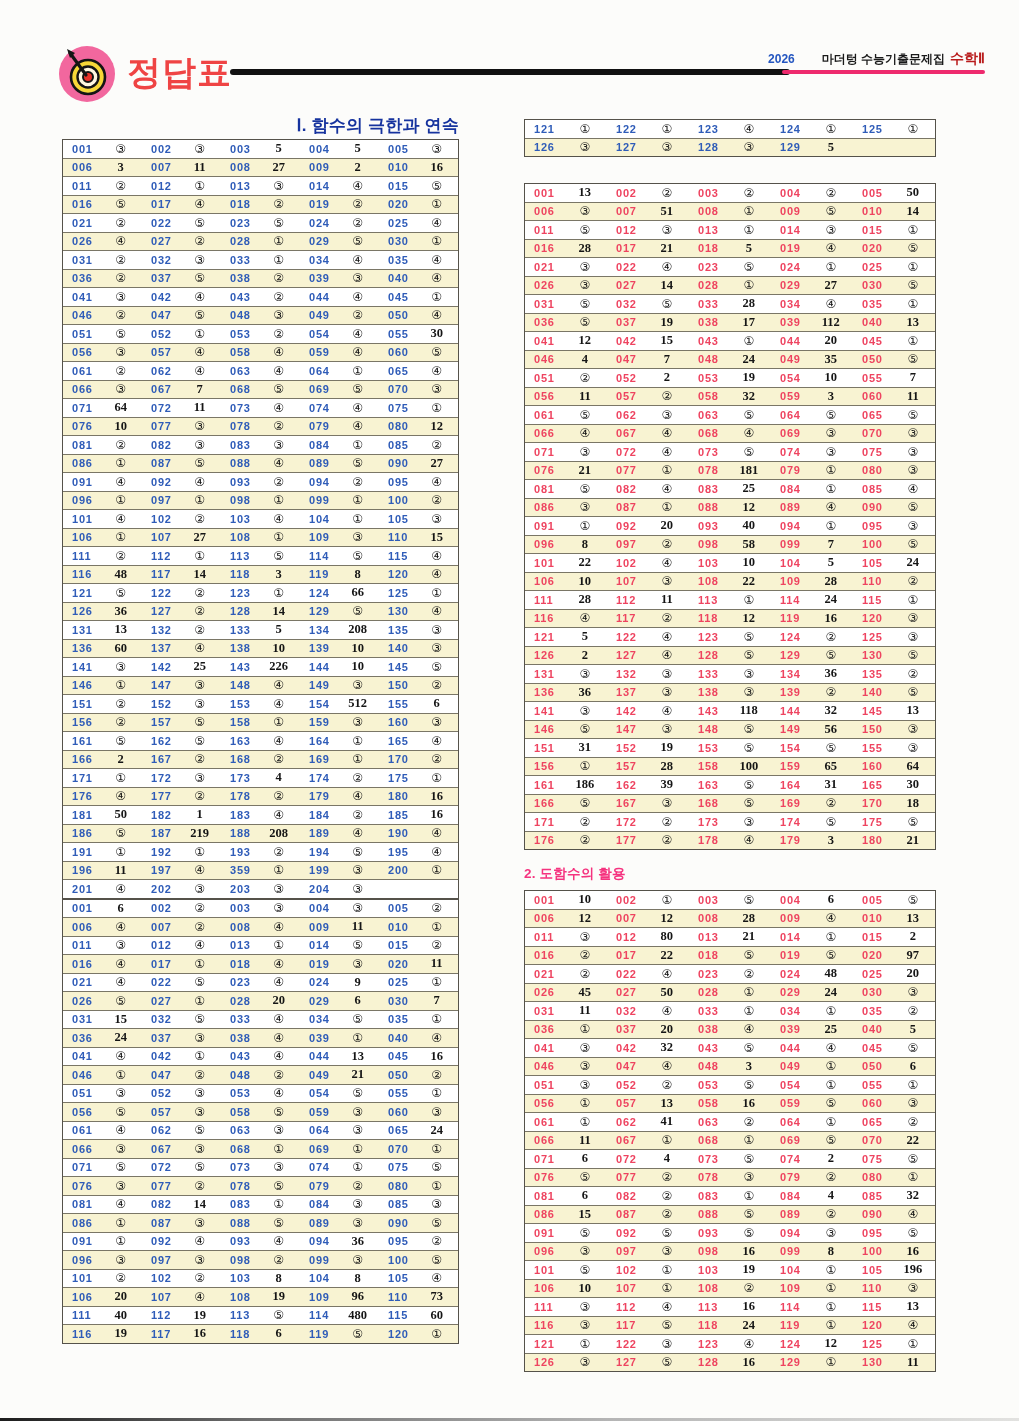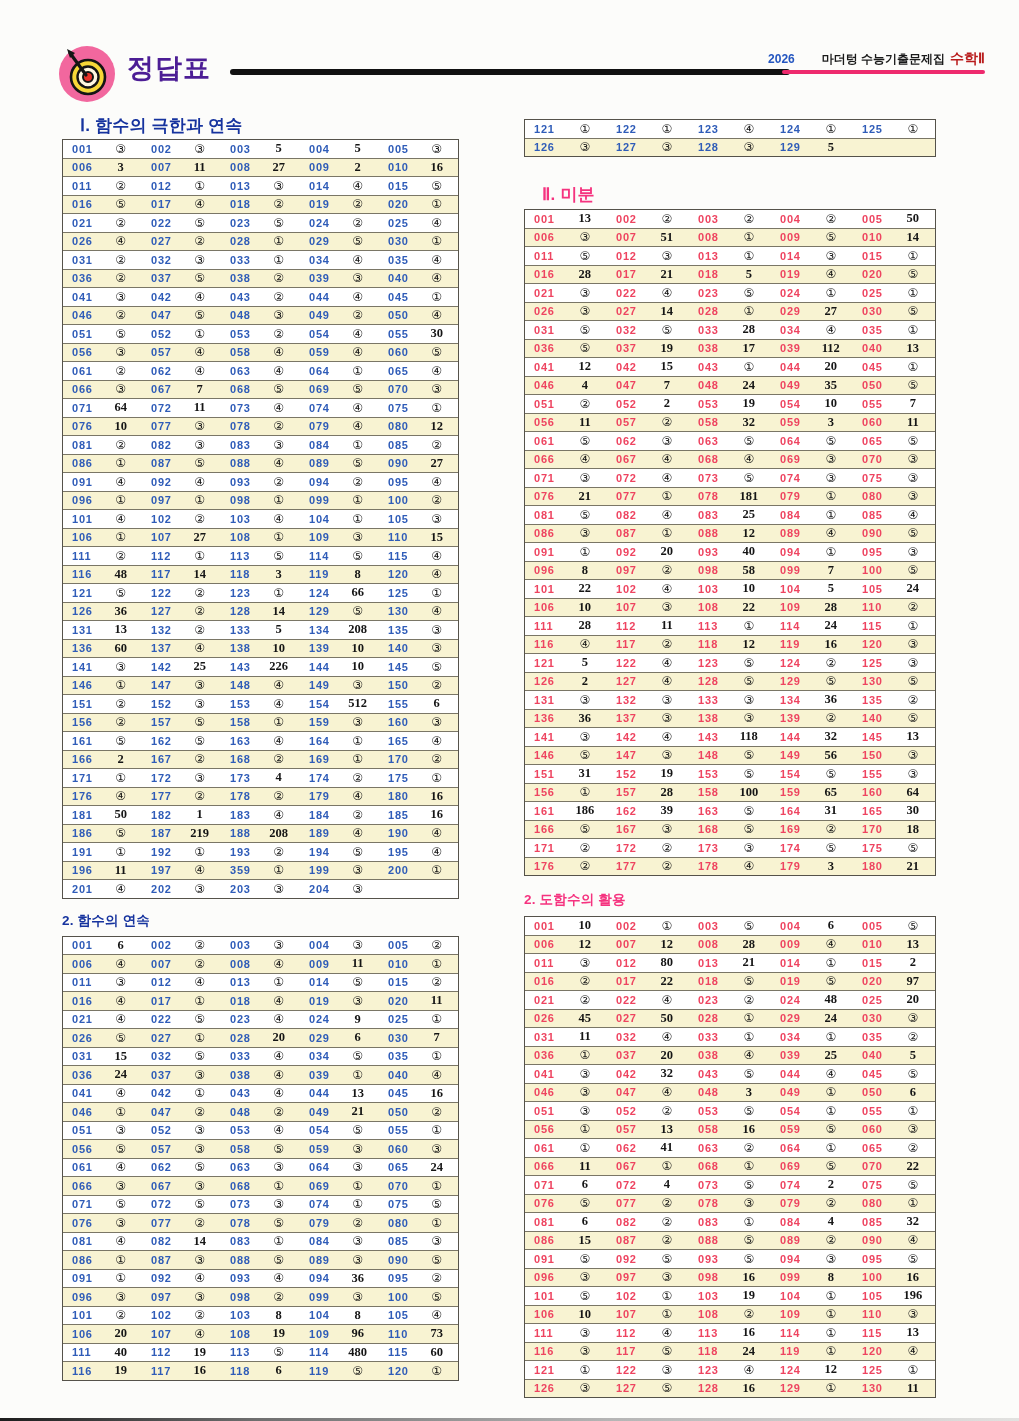--- a/index.html
+++ b/index.html
@@ -5,31 +5,31 @@
   html,body{margin:0;padding:0;}
   body{
     width:1019px;height:1421px;position:relative;overflow:hidden;
     background:#fcfcfa;
     font-family:"Liberation Sans", sans-serif;
     color:#111;
   }
   
   #header{position:absolute;left:0;top:0;width:100%;height:110px;}
   #logo{position:absolute;left:57px;top:44px;}
-  #page-title{position:absolute;left:127px;top:50px;margin:0;font-size:27px;font-weight:bold;color:#4c1d95;letter-spacing:1px;}
+  #page-title{position:absolute;left:127px;top:50px;margin:0;font-size:34px;font-weight:bold;color:#ef4444;letter-spacing:1px;}
   #rule-black{position:absolute;left:230px;top:69px;width:560px;height:6px;background:#111;border-radius:3px;}
   #rule-pink{position:absolute;left:782px;top:70px;width:203px;height:4px;background:#ee2a6d;border-radius:2px;}
   #edition{position:absolute;right:34px;top:50px;font-size:12px;font-weight:bold;white-space:nowrap;}
   #edition .yr{color:#2456c0;margin-right:20px;}
   #edition .series{color:#1a1a1a;margin-right:5px;padding-left:7px;}
   #edition .subj{color:#b91c1c;font-size:14px;}
   
   #left-col{position:absolute;left:62px;top:114px;width:397px;}
   #right-col{position:absolute;left:524px;top:119px;width:412px;}
-  h2.chapter{font-size:17px;font-weight:bold;margin:0 0 2px 18px;letter-spacing:0.2px;}
+  h2.chapter{font-size:17px;font-weight:bold;margin:0 0 2px 18px;letter-spacing:0.2px;text-align:right;}
   h3.subsec{font-size:13.5px;font-weight:bold;margin:2px 0 6px 0;letter-spacing:0.2px;}
   h3.mt{margin-top:13px;}
   .blue-txt{color:#16339e;}
   .pink-txt{color:#f5337f;}
   
   .answer-table{border:1.5px solid #55524a;background:#fde047;}
   .t-row{display:flex;height:17.5px;align-items:center;background:#fff;border-bottom:1px solid #7a7666;}
   .t-row:last-child{border-bottom:none;}
   .t-row.alt{background:#f8f3d2;}
   .pair{width:20%;display:flex;align-items:center;height:100%;}
@@ -962,21 +962,20 @@
         <div class="pair">
           <span class="qnum">203</span>
           <span class="aval">③</span>
         </div>
         <div class="pair">
           <span class="qnum">204</span>
           <span class="aval">③</span>
         </div>
       </div>
     </div>
-  <h3 class="subsec blue-txt mt">2. 함수의 연속</h3>
   <div class="answer-table blue">
       <div class="t-row">
         <div class="pair">
           <span class="qnum">001</span>
           <span class="aval plain">6</span>
         </div>
         <div class="pair">
           <span class="qnum">002</span>
           <span class="aval">②</span>
         </div>
@@ -1538,21 +1537,20 @@
         <div class="pair">
           <span class="qnum">128</span>
           <span class="aval">③</span>
         </div>
         <div class="pair">
           <span class="qnum">129</span>
           <span class="aval plain">5</span>
         </div>
       </div>
     </div>
-  <h2 class="chapter pink-txt gap-ch">Ⅱ. 미분</h2>
   <div class="answer-table red">
       <div class="t-row">
         <div class="pair">
           <span class="qnum">001</span>
           <span class="aval plain">13</span>
         </div>
         <div class="pair">
           <span class="qnum">002</span>
           <span class="aval">②</span>
         </div>

